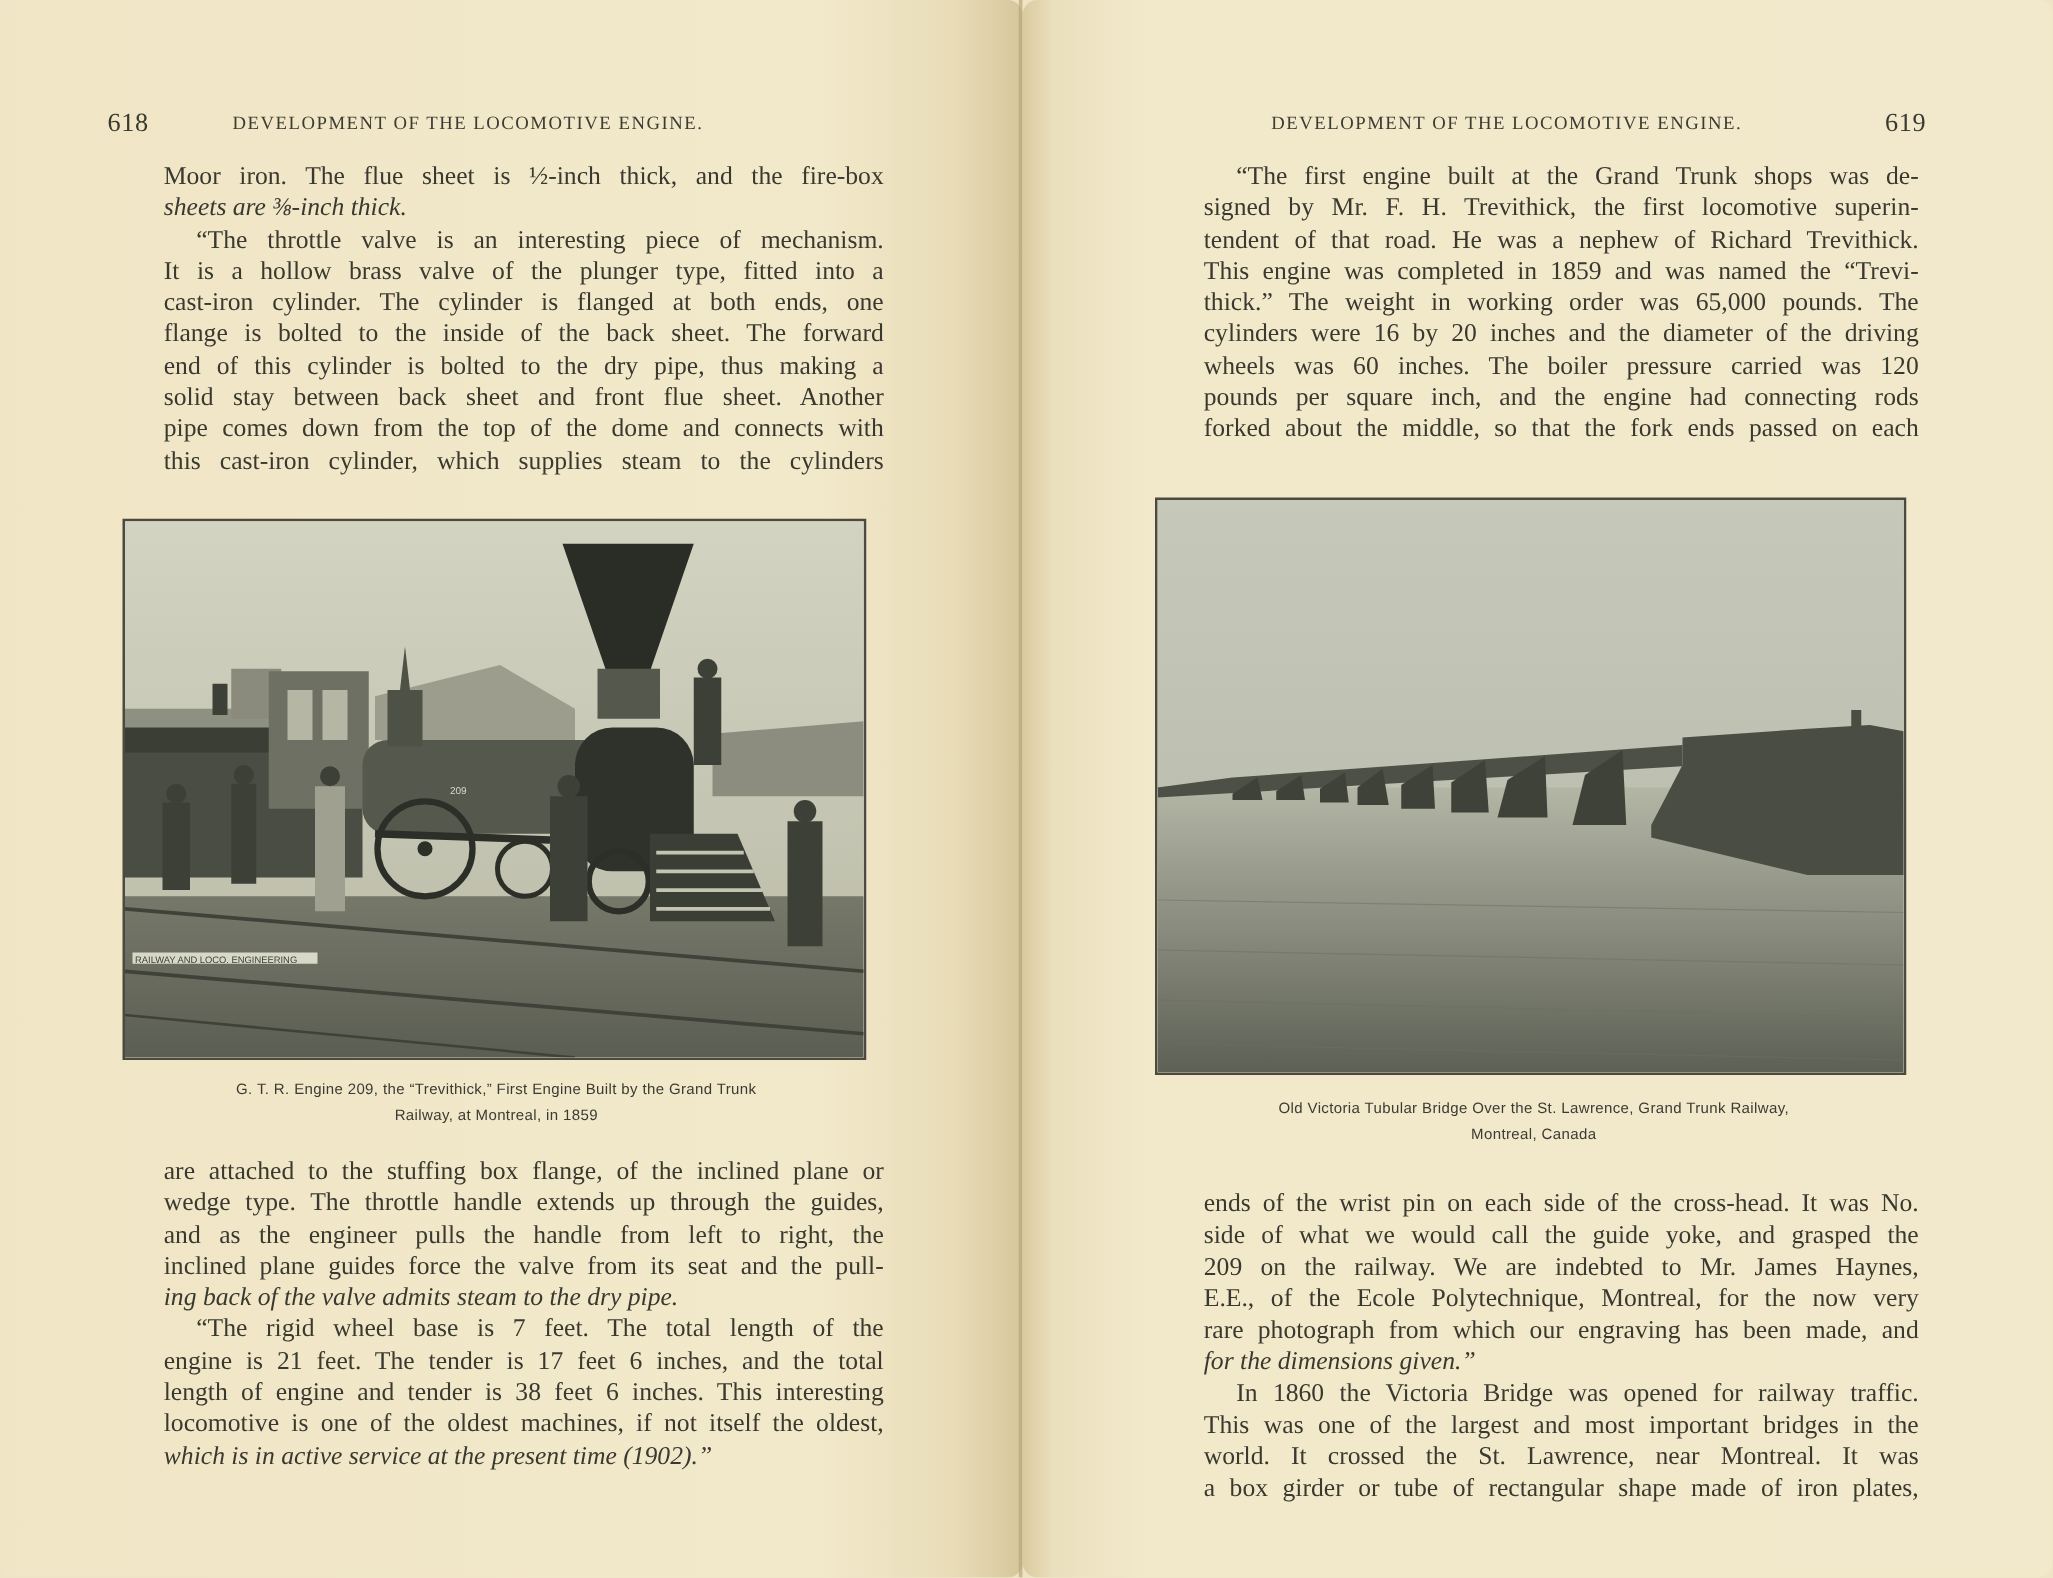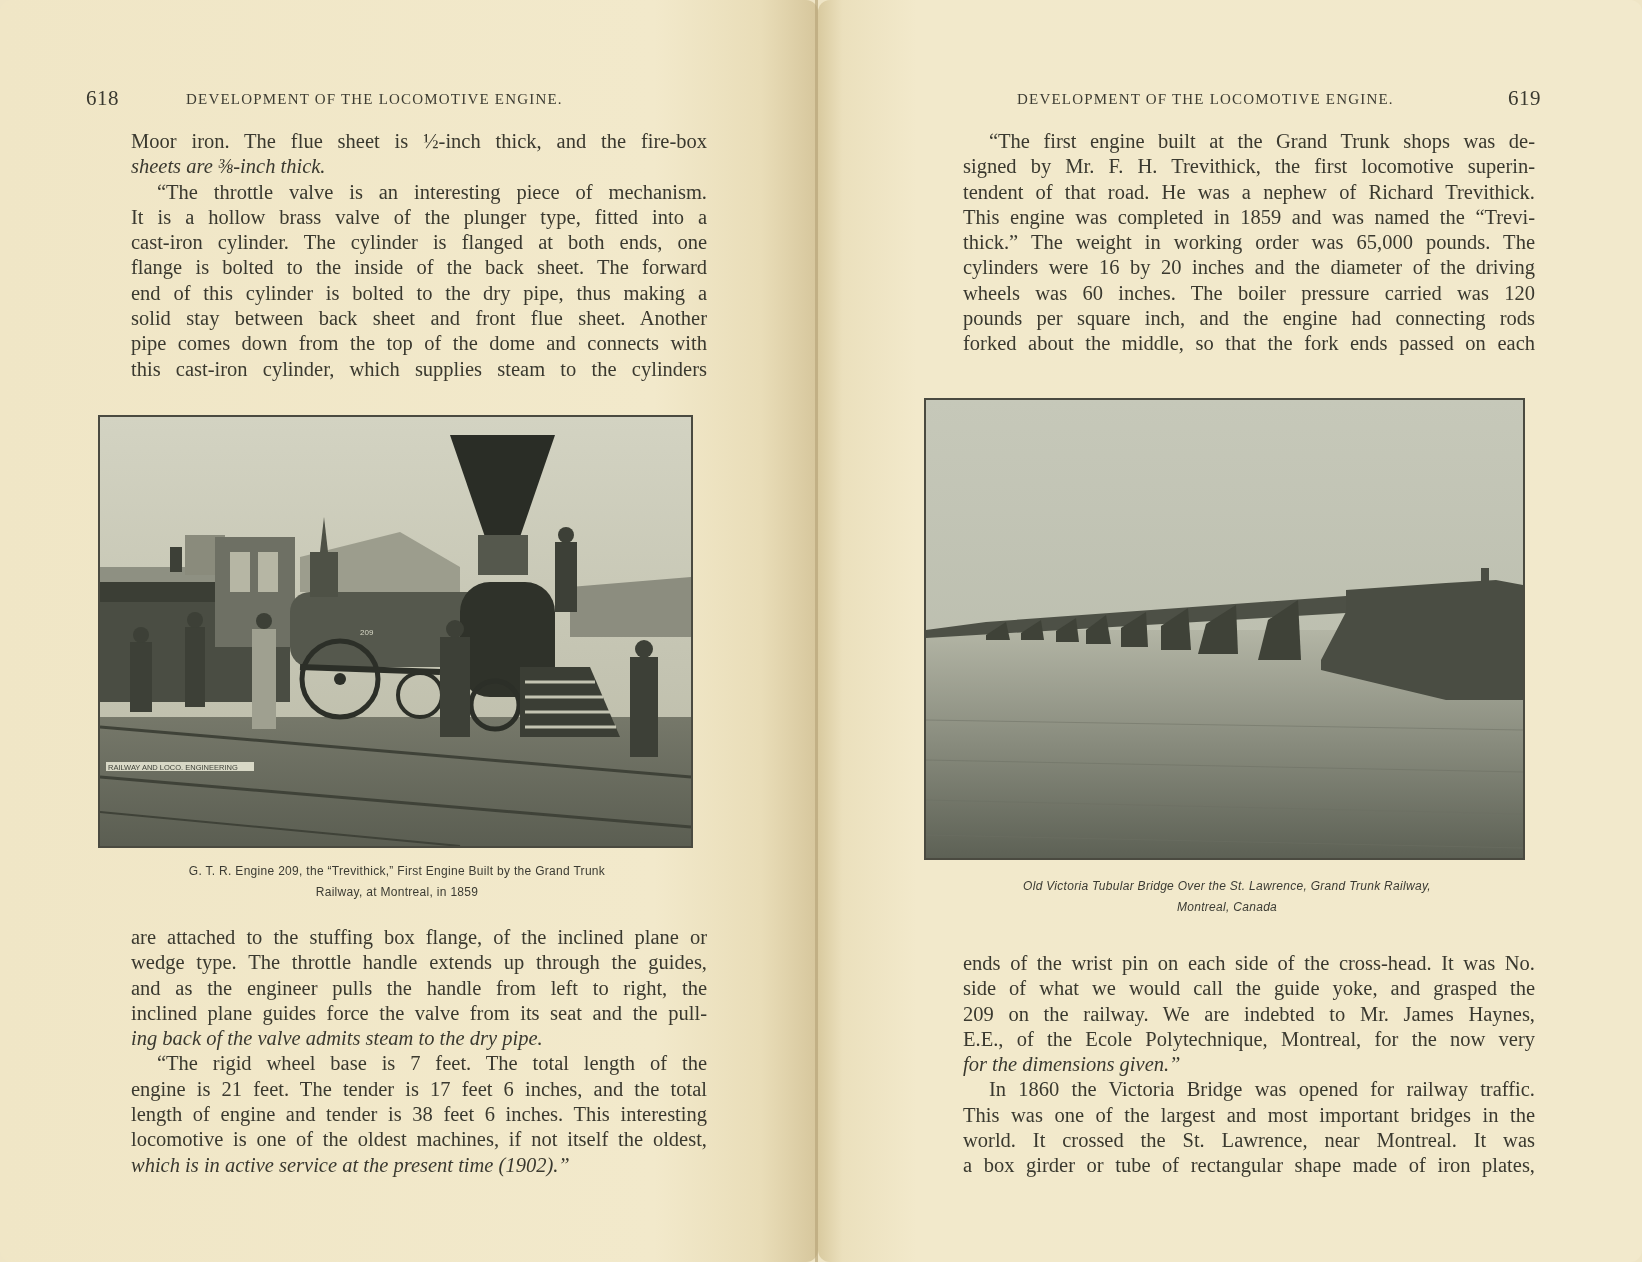--- a/index.html
+++ b/index.html
@@ -220,29 +220,30 @@
 
       <g stroke="#6c6f63" stroke-width="1" opacity=".5">
         <line x1="0" y1="320" x2="597" y2="330"></line>
         <line x1="0" y1="360" x2="597" y2="372"></line>
         <line x1="0" y1="400" x2="597" y2="414"></line>
         <line x1="0" y1="435" x2="597" y2="448"></line>
       </g>
     </svg>
   </div>
 
-  <div class="caption" style="left:101px; width:616px; top:876px;font-style:italic;">
+  <div class="caption" style="left:101px; width:616px; top:876px;">
     <div>Old Victoria Tubular Bridge Over the St. Lawrence, Grand Trunk Railway,</div>
     <div>Montreal, Canada</div>
   </div>
 
   <div class="text-block" style="left:101px; top:951px; width:616px;">
     <span class="ln">ends of the wrist pin on each side of the cross-head.  It was No.</span>
     <span class="ln">side of what we would call the guide yoke, and grasped the</span>
     <span class="ln">209 on the railway.  We are indebted to Mr. James Haynes,</span>
     <span class="ln">E.E., of the Ecole Polytechnique, Montreal, for the now very</span>
+    <span class="ln">rare photograph from which our engraving has been made, and</span>
     <span class="ln last">for the dimensions given.”</span>
     <span class="ln indent">In 1860 the Victoria Bridge was opened for railway traffic.</span>
     <span class="ln">This was one of the largest and most important bridges in the</span>
     <span class="ln">world.  It crossed the St. Lawrence, near Montreal.  It was</span>
     <span class="ln">a box girder or tube of rectangular shape made of iron plates,</span>
   </div>
 </div>
 
 </body></html>

